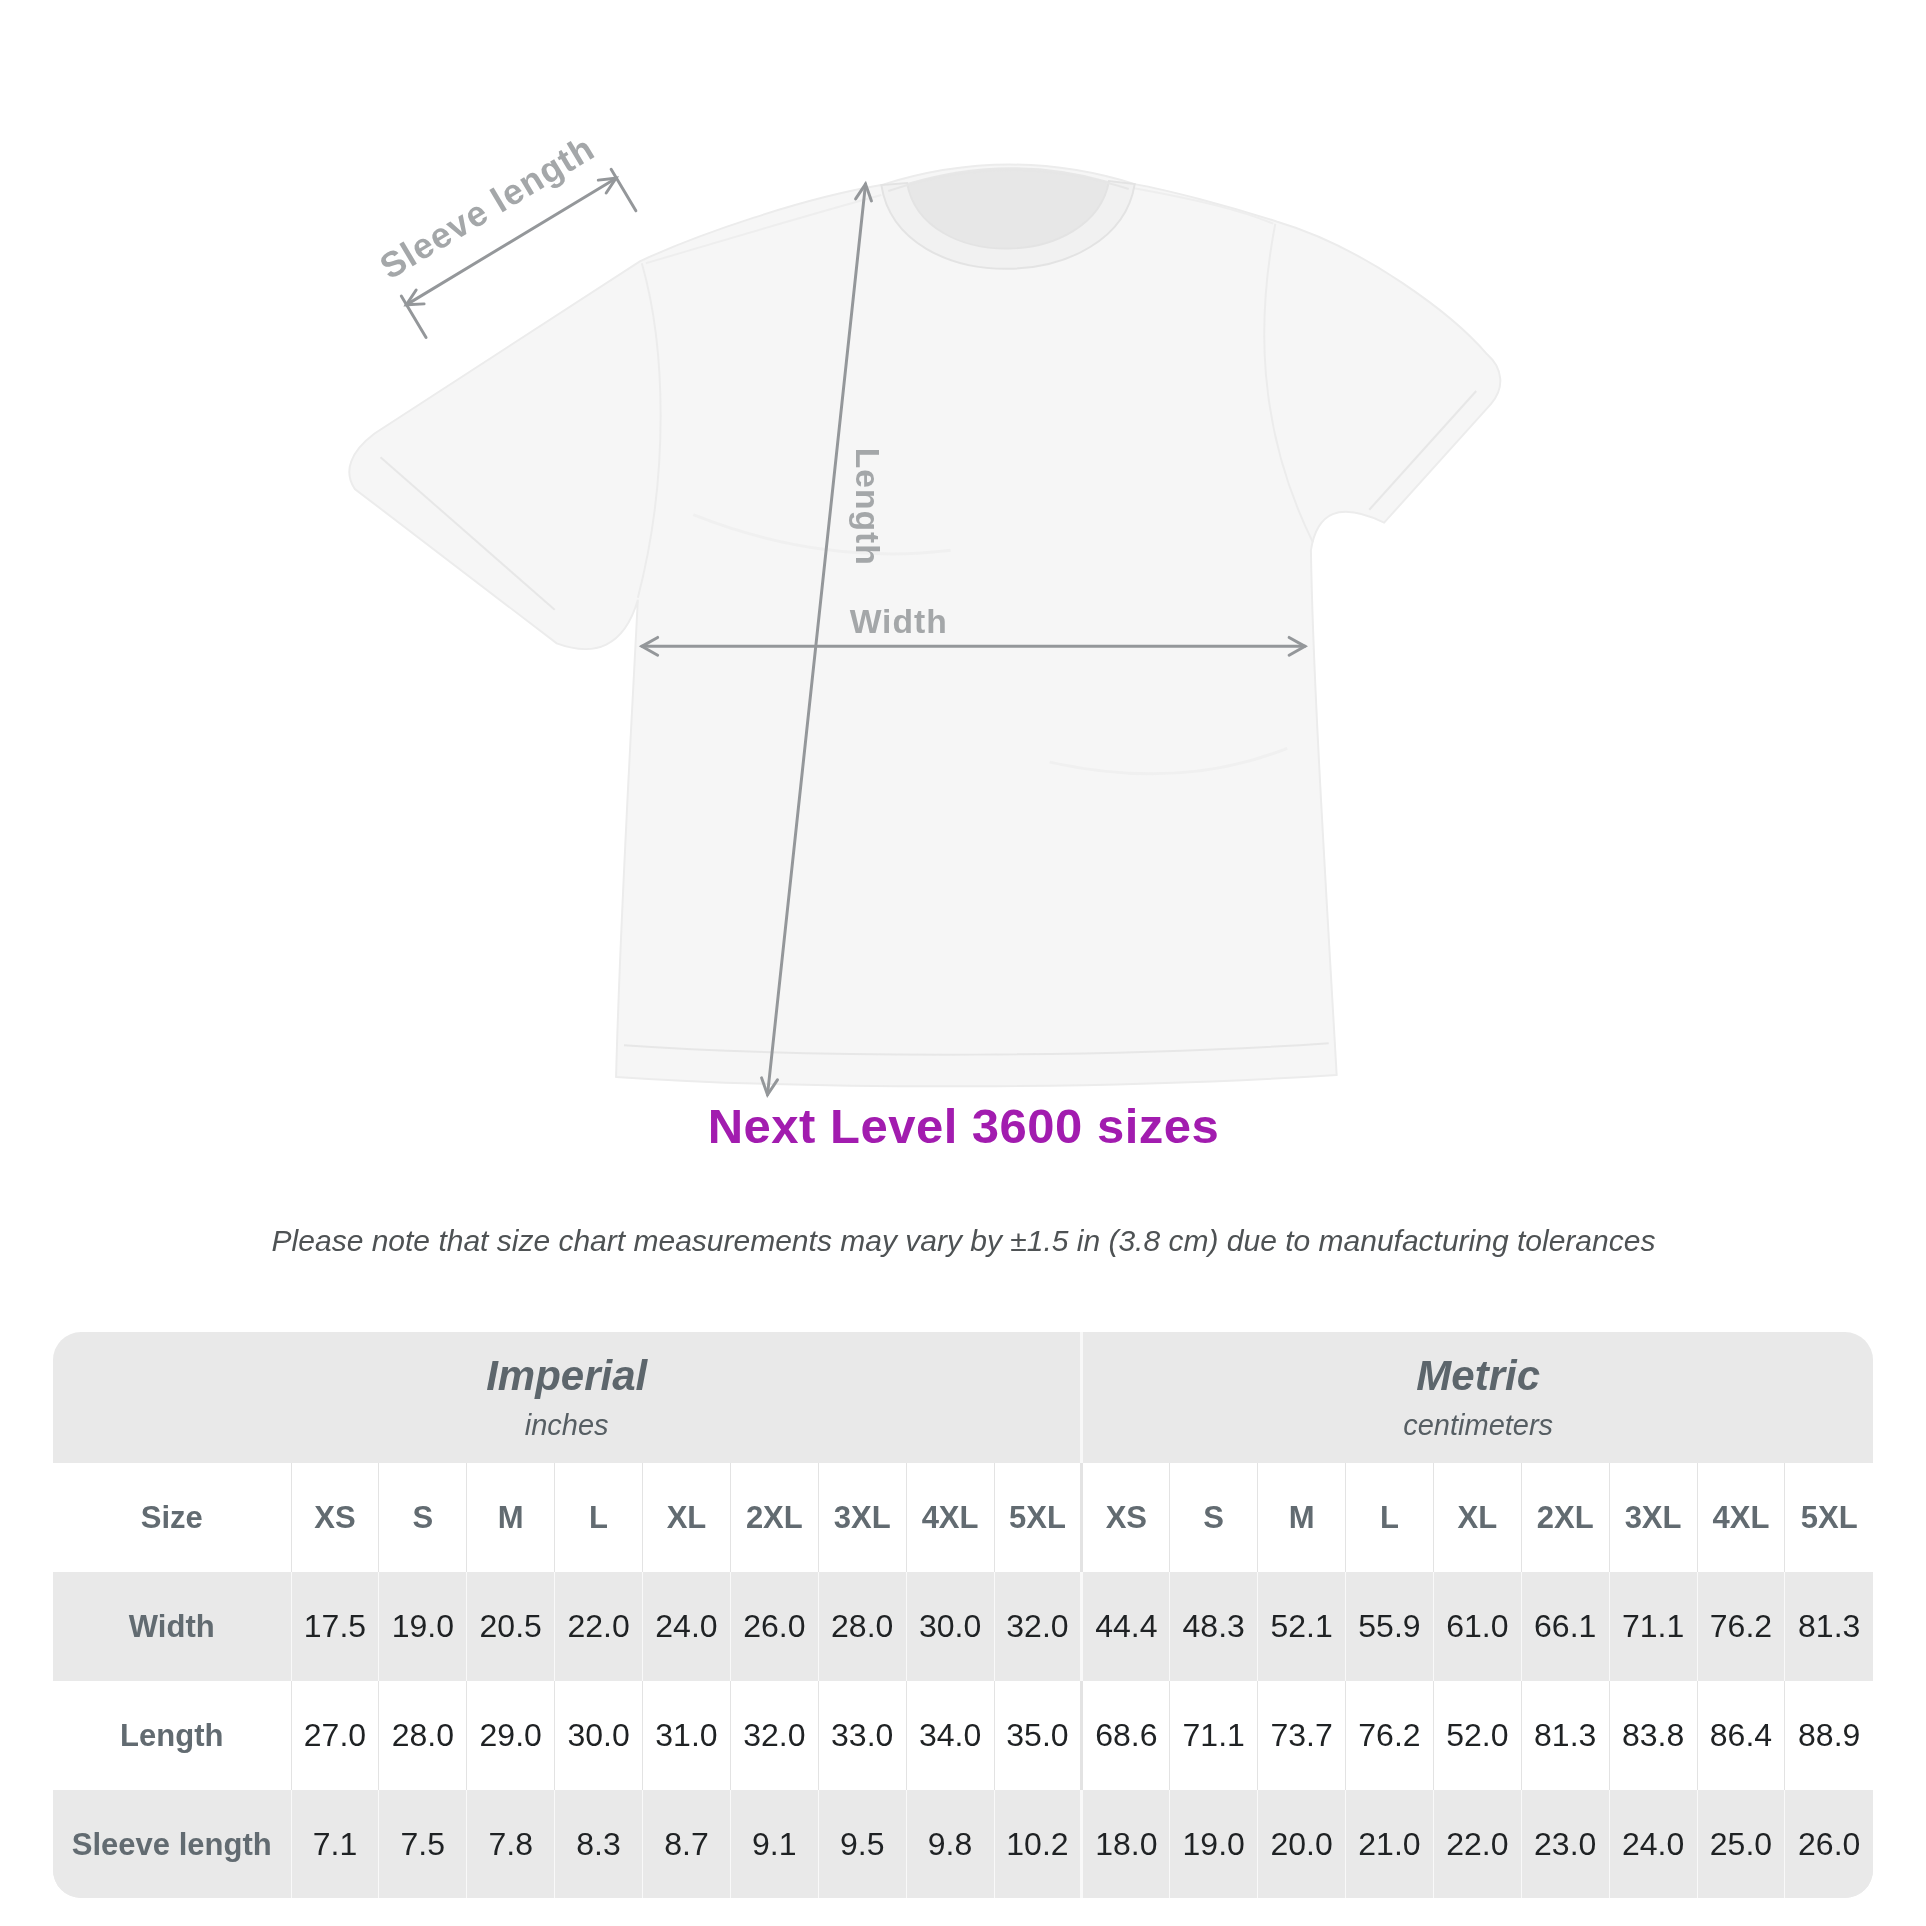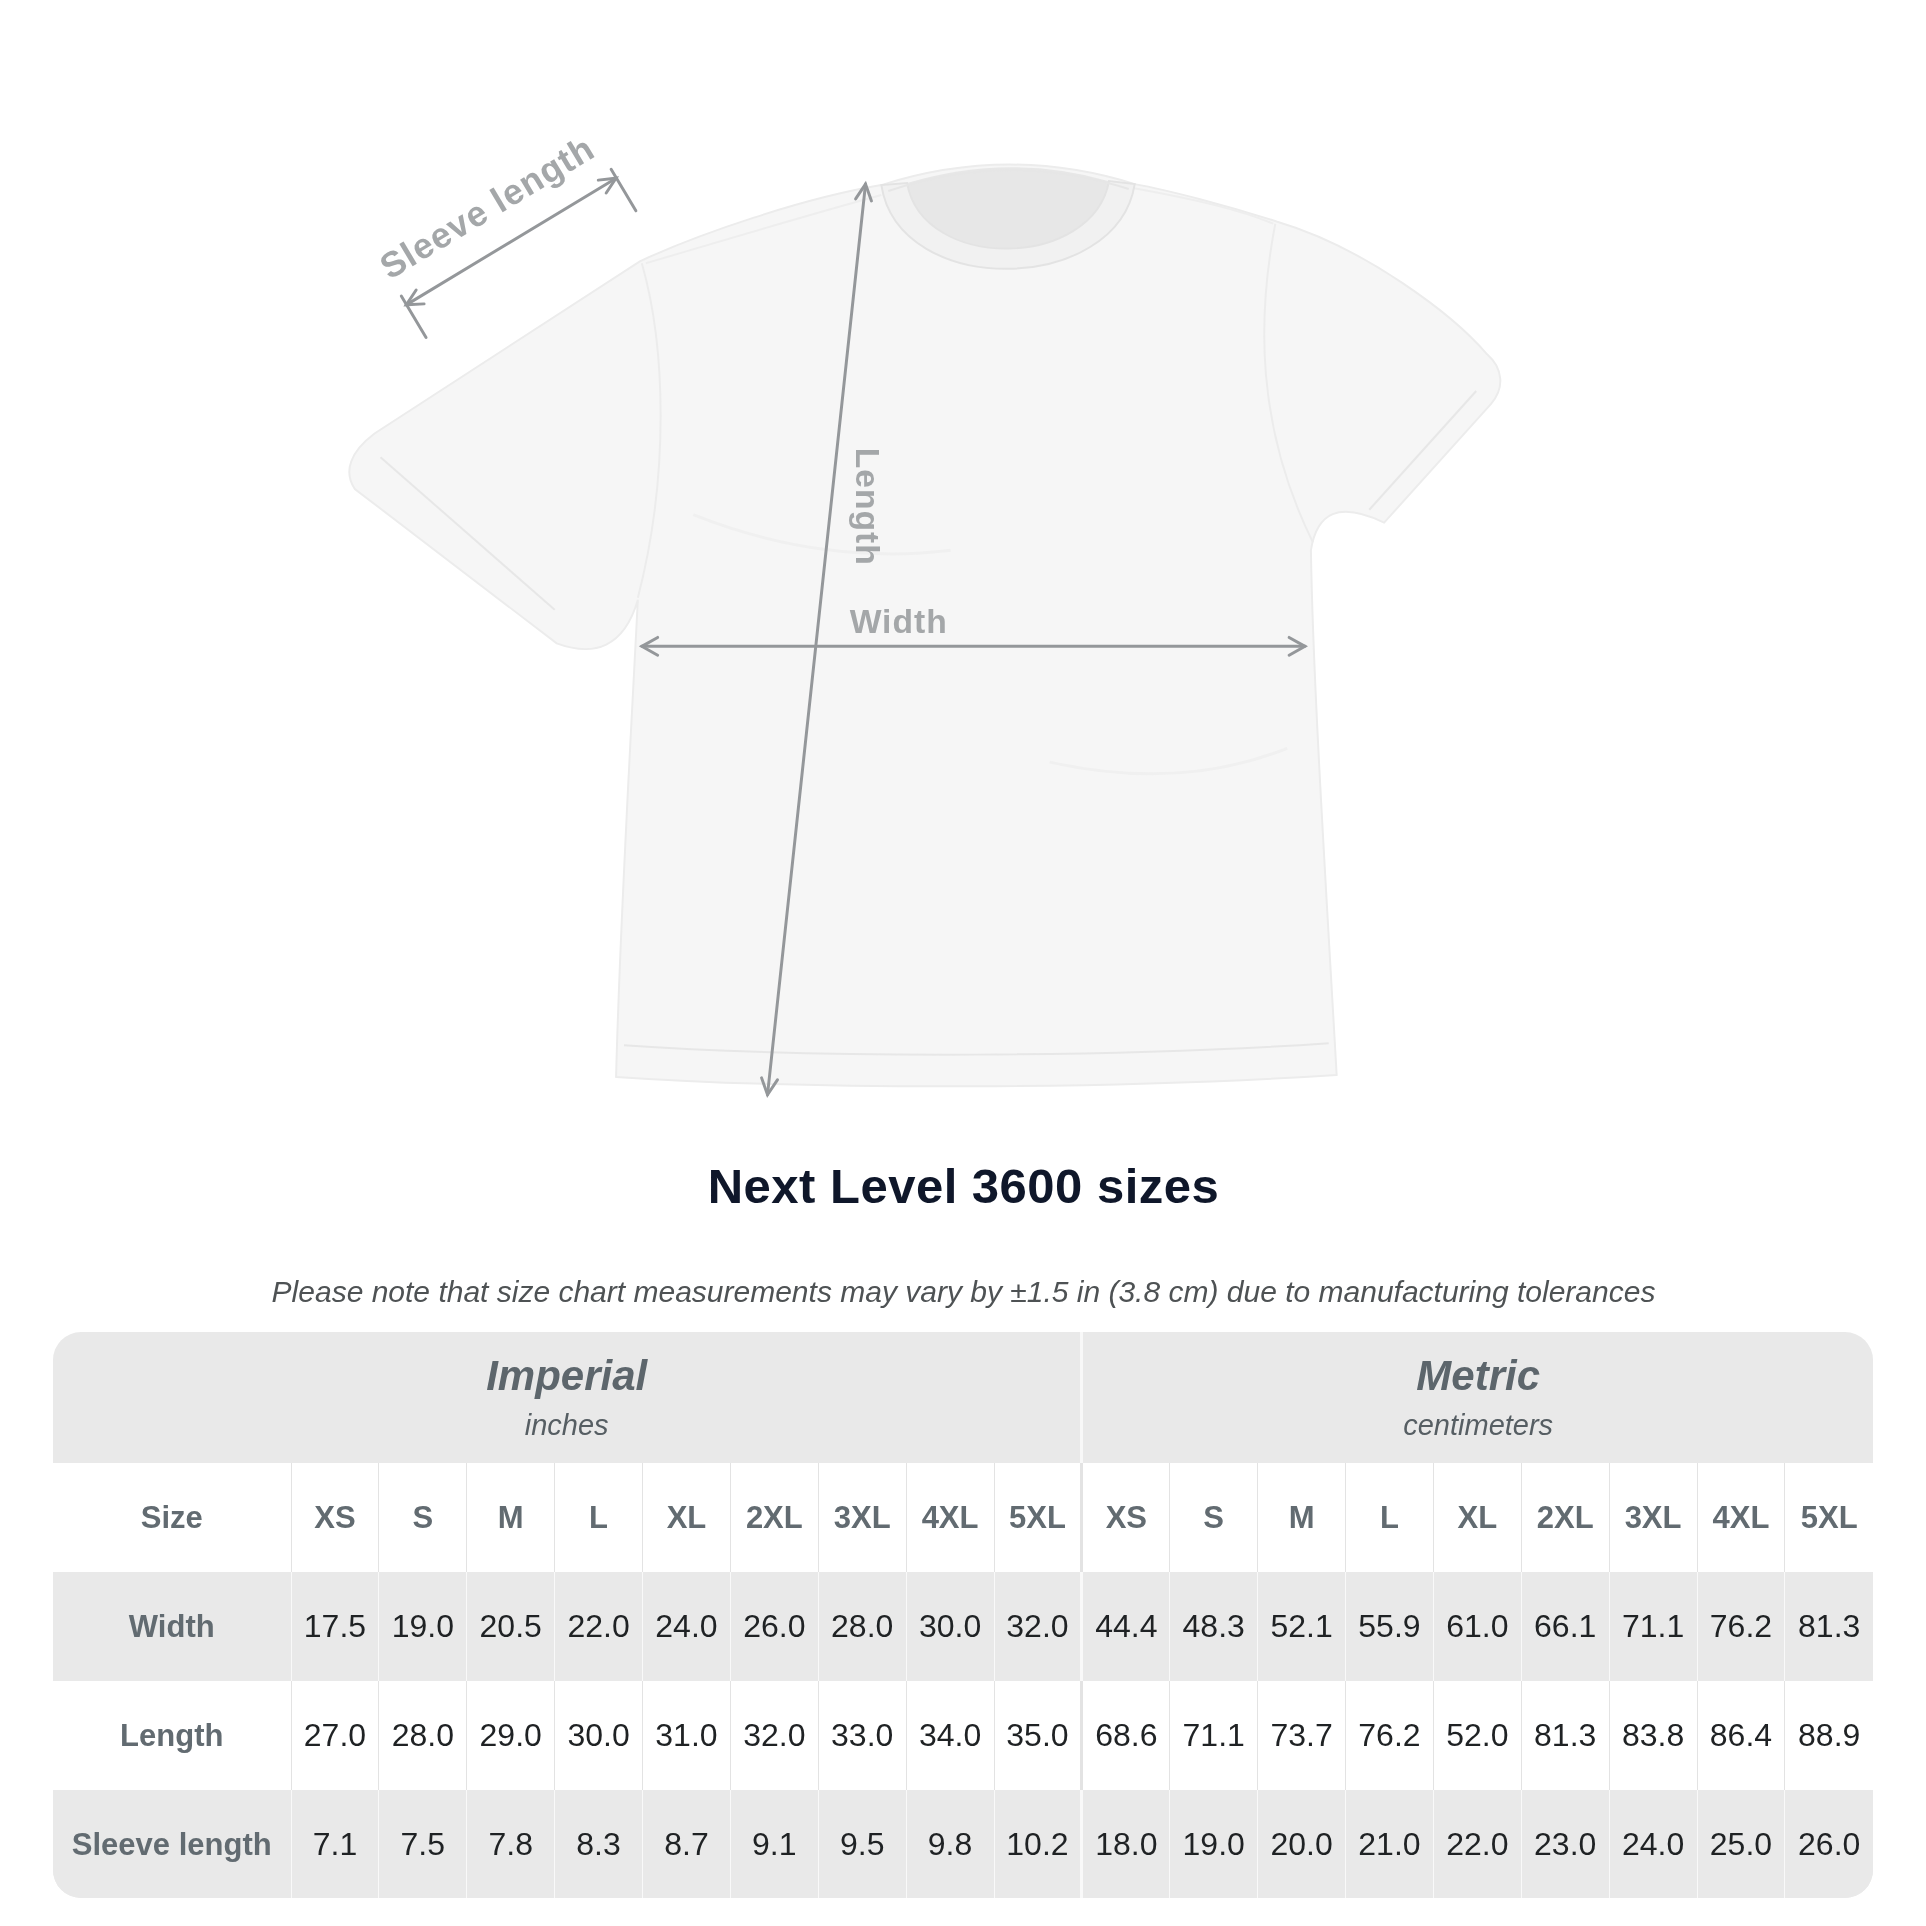--- a/index.html
+++ b/index.html
@@ -3,25 +3,25 @@
 <meta charset="utf-8">
 <style>
   html,body{margin:0;padding:0;background:#ffffff;}
   .stage{
     position:relative;width:1927px;height:1927px;background:#ffffff;
     font-family:"Liberation Sans", sans-serif;overflow:hidden;
   }
   .diagram{position:absolute;top:0;left:0;}
 
   .page-title{
-    position:absolute;top:1158px;left:0;width:100%;text-align:center;
-    font-size:49px;font-weight:bold;color:#0f172a;letter-spacing:0.5px;
+    position:absolute;top:1098px;left:0;width:100%;text-align:center;
+    font-size:49px;font-weight:bold;color:#a21caf;letter-spacing:0.5px;
   }
   .page-subtitle{
-    position:absolute;top:1275px;left:0;width:100%;text-align:center;
+    position:absolute;top:1224px;left:0;width:100%;text-align:center;
     font-size:30px;font-style:italic;color:#4e5254;
   }
 
   .table-wrap{
     position:absolute;left:53px;top:1332px;width:1820px;height:566px;
     background:#e9e9e9;border-radius:28px;overflow:hidden;
   }
   table.size-table{
     width:100%;height:100%;border-collapse:collapse;table-layout:fixed;
   }

